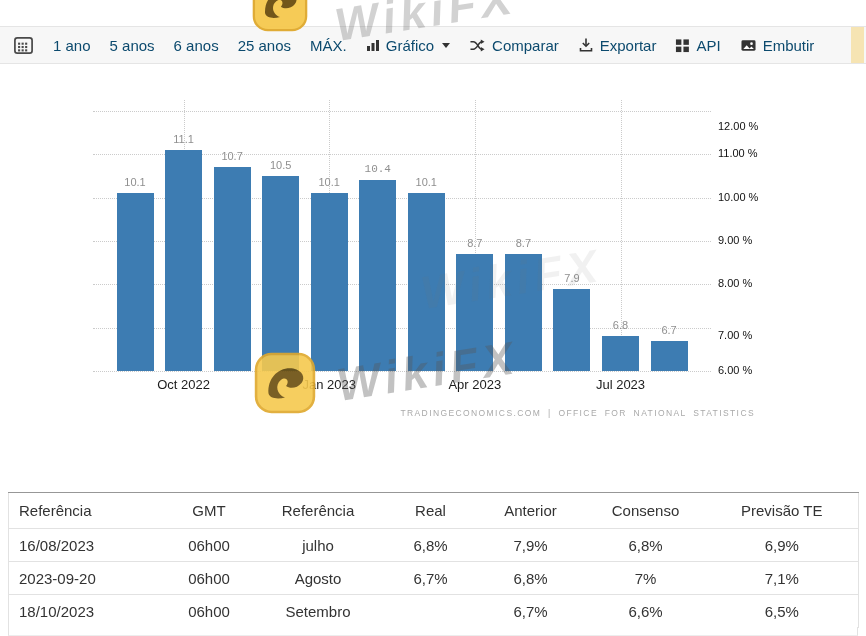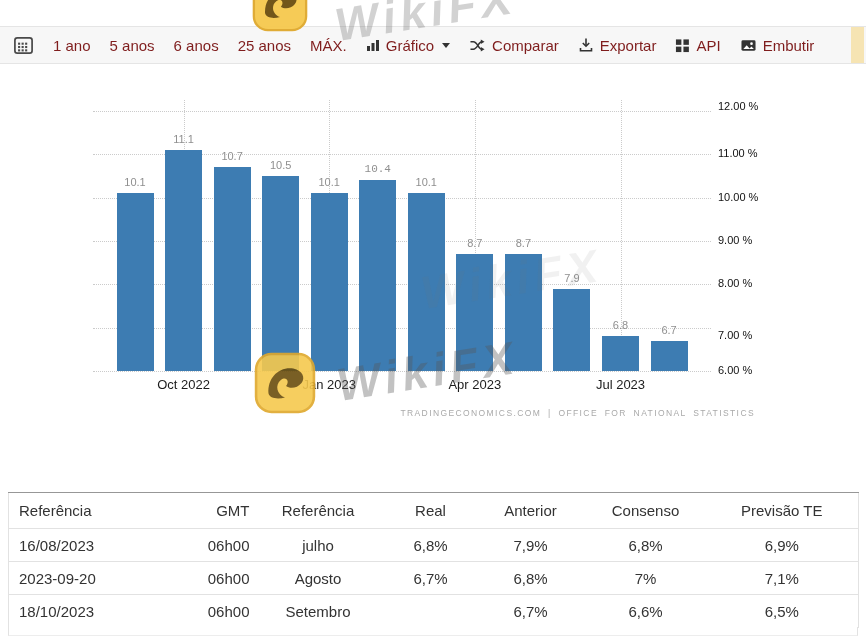--- a/index.html
+++ b/index.html
@@ -3,21 +3,21 @@
 <meta charset="utf-8">
 <style>
   html,body{margin:0;padding:0;background:#fff;}
   .page{position:relative;width:866px;height:636px;background:#fff;overflow:hidden;
         font-family:"Liberation Sans",sans-serif;}
 
   
   .toolbar{position:absolute;left:0;top:26px;width:866px;height:38px;background:#f7f7f7;
            border-top:1px solid #e5e5e5;border-bottom:1px solid #e5e5e5;
            display:flex;align-items:center;padding-left:13px;gap:19px;box-sizing:border-box;z-index:2;}
-  .tbtn{display:flex;align-items:center;gap:6px;font-size:15px;color:#7f1d1d;background:none;
+  .tbtn{display:flex;align-items:center;gap:6px;font-size:15px;color:#0c4a6e;background:none;
         border:none;padding:0;margin:0;font-family:inherit;cursor:pointer;white-space:nowrap;}
   .tbtn svg{display:block;}
   .caret{width:0;height:0;border-left:4px solid transparent;border-right:4px solid transparent;
          border-top:5px solid #333;margin-left:2px;}
 
   
   #plot{position:absolute;left:93px;top:100px;width:618px;height:272px;}
   .hgrid{position:absolute;left:0;width:618px;height:0;border-top:1px dotted #cbcbcb;}
   .vgrid{position:absolute;top:0;height:271px;width:0;border-left:1px dotted #cbcbcb;}
   .bar{position:absolute;bottom:1px;width:37px;}
@@ -29,21 +29,21 @@
   .attribution{position:absolute;left:300px;top:408px;width:455px;text-align:right;
                font-size:8.5px;letter-spacing:1.4px;word-spacing:3px;color:#a9a9a9;}
 
   
   #cal{position:absolute;left:8px;top:492px;width:850px;border-collapse:collapse;table-layout:fixed;
        font-size:15px;color:#333;background:#fff;border-left:1px solid #e2e2e2;border-right:1px solid #e2e2e2;}
   #cal thead tr{height:36px;border-top:1px solid #979797;border-bottom:1px solid #e2e2e2;}
   #cal tbody tr{height:33px;border-bottom:1px solid #e2e2e2;}
   #cal th{font-weight:normal;color:#333;}
   #cal .c0{text-align:left;padding-left:10px;}
-  #cal .c1{text-align:right;padding-left:18px;}
+  #cal .c1{text-align:center;padding-left:18px;}
   #cal .c2,#cal .c3,#cal .c4,#cal .c5,#cal .c6{text-align:center;}
   .partial-row{position:absolute;left:8px;top:627px;width:850px;height:9px;background:#fff;
                border-left:1px solid #e2e2e2;border-right:1px solid #e2e2e2;border-bottom:1px solid #ededed;box-sizing:border-box;}
 
   
   .wm{position:absolute;pointer-events:none;z-index:5;}
   .wm-text{font-style:italic;font-weight:bold;font-size:46px;letter-spacing:5px;
            transform:rotate(-9deg);white-space:nowrap;}
   #wm-text-top{left:334px;top:-16px;color:rgba(105,105,105,.30);}
   #wm-text-mid{left:336px;top:344px;color:rgba(85,85,85,.36);}
@@ -183,21 +183,21 @@
         <div class="bar" style="left: 411.9px; height: 116.999px; background: rgb(61, 124, 178);"></div>
         <div class="barlab" style="left: 400.4px; top: 137.001px;">8.7</div>
         <div class="bar" style="left: 460.45px; height: 82.3327px; background: rgb(61, 124, 178);"></div>
         <div class="barlab" style="left: 448.95px; top: 171.667px;">7.9</div>
         <div class="bar" style="left: 509px; height: 34.6664px; background: rgb(61, 124, 178);"></div>
         <div class="barlab" style="left: 497.5px; top: 219.334px;">6.8</div>
         <div class="bar" style="left: 557.55px; height: 30.3331px; background: rgb(61, 124, 178);"></div>
         <div class="barlab" style="left: 546.05px; top: 223.667px;">6.7</div>
       </div>
     <div id="ylabels">
-        <div class="ylab" style="top: 0;">12.00 %</div>
+        <div class="ylab" style="top: 20px;">12.00 %</div>
         <div class="ylab" style="top: 47.335px;">11.00 %</div>
         <div class="ylab" style="top: 90.668px;">10.00 %</div>
         <div class="ylab" style="top: 134.001px;">9.00 %</div>
         <div class="ylab" style="top: 177.334px;">8.00 %</div>
         <div class="ylab" style="top: 220.667px; margin-top: 8px;">7.00 %</div>
         <div class="ylab" style="top: 264px;">6.00 %</div>
       </div>
     <div id="xlabels">
         <div class="xlab" style="left: 45.55px;">Oct 2022</div>
         <div class="xlab" style="left: 191.2px;">Jan 2023</div>

